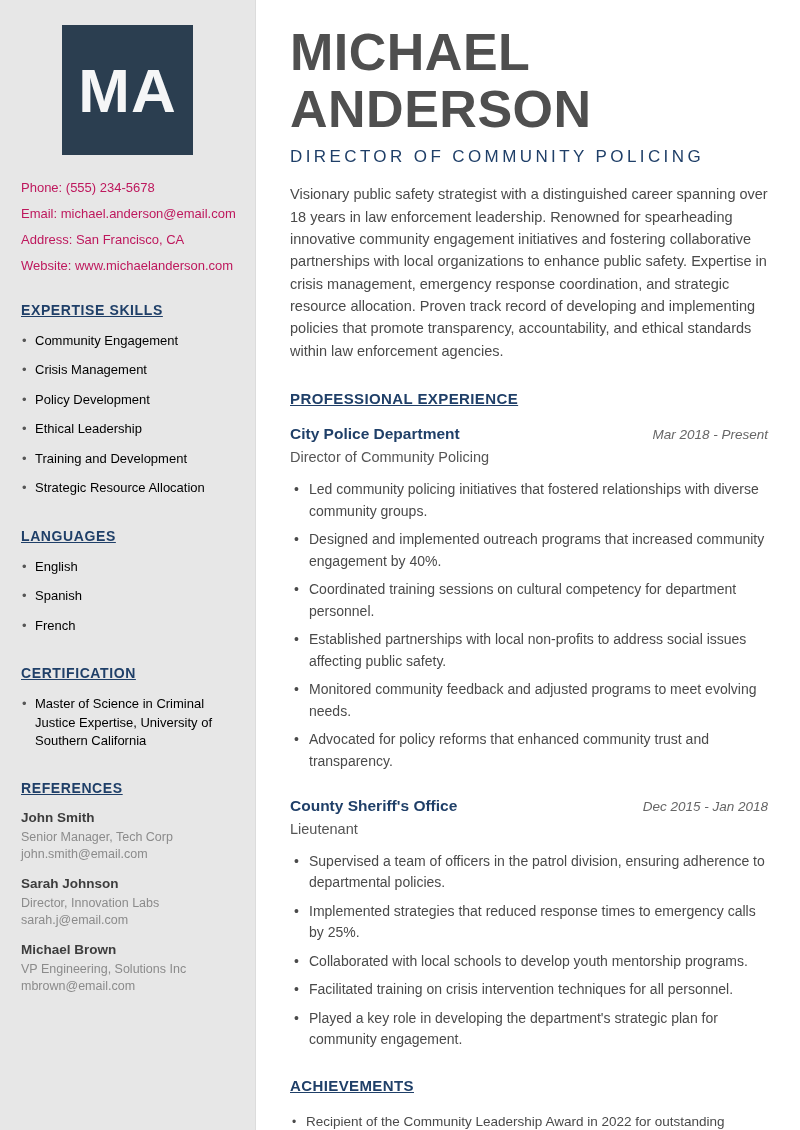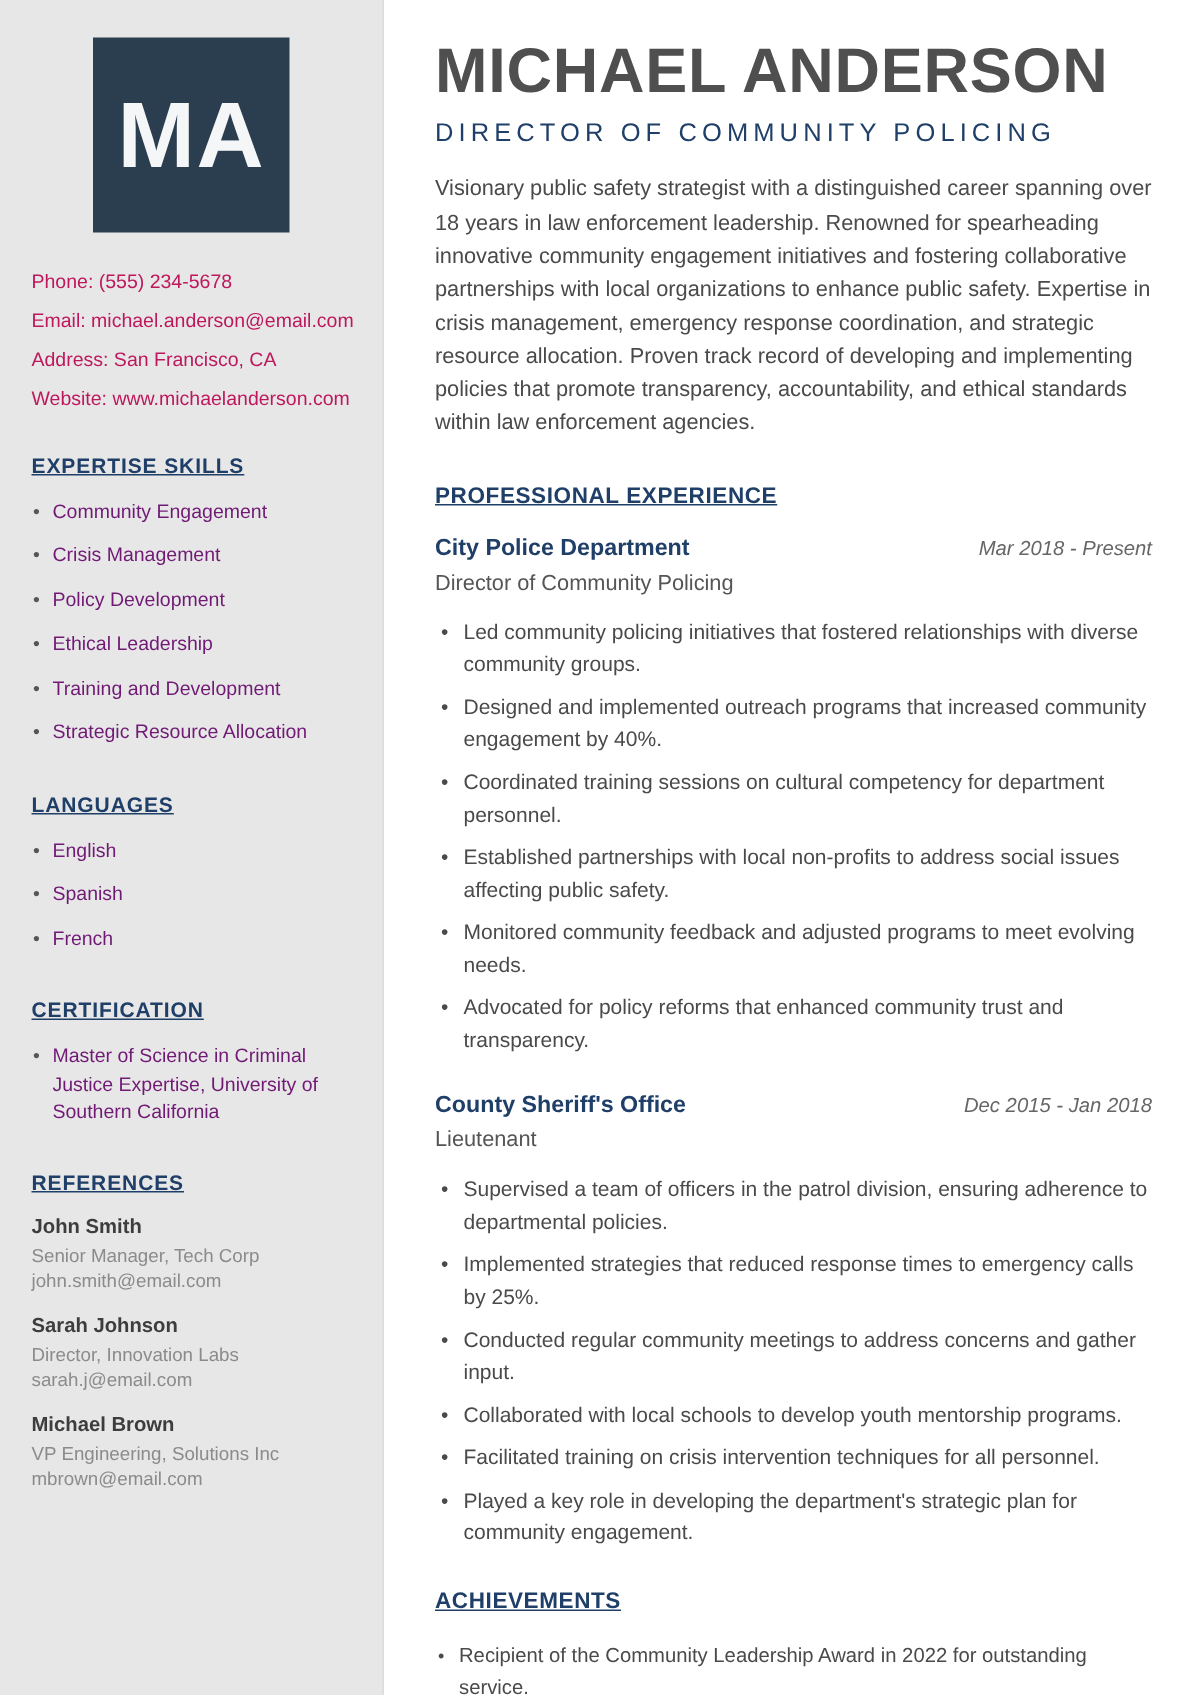--- a/index.html
+++ b/index.html
@@ -47,21 +47,21 @@
     font-size: 14px;
     font-weight: bold;
     text-decoration: underline;
     letter-spacing: 0.6px;
     margin-top: 30px;
     margin-bottom: 14px;
   }
   ul.side-list { list-style: none; }
   ul.side-list li {
     font-size: 13px;
-    color: #701a75;
+    color: #000000;
     padding-left: 14px;
     position: relative;
     margin-bottom: 11px;
     line-height: 1.42;
   }
   ul.side-list li::before {
     content: "•";
     position: absolute;
     left: 1px;
     color: #565656;
@@ -77,21 +77,21 @@
     font-size: 12.5px;
     color: #8b8b8b;
     line-height: 1.35;
   }
   
   .main {
     flex: 1;
     padding: 24px 32px 20px 34px;
   }
   .name {
-    font-size: 42px;
+    font-size: 52px;
     font-weight: bold;
     color: #4f4f4f;
     letter-spacing: 0.5px;
     line-height: 1.1;
   }
   .job-title {
     color: #1f3f68;
     font-size: 17px;
     letter-spacing: 3.4px;
     margin-top: 9px;
@@ -265,21 +265,20 @@
       <span class="company">County Sheriff's Office</span>
       <span class="dates">Dec 2015 - Jan 2018</span>
     </div>
     <div class="role">Lieutenant</div>
     <ul class="bullets">
 
         <li>Supervised a team of officers in the patrol division, ensuring adherence to departmental policies.</li>
 
         <li>Implemented strategies that reduced response times to emergency calls by 25%.</li>
 
-        <li>Conducted regular community meetings to address concerns and gather input.</li>
 
         <li>Collaborated with local schools to develop youth mentorship programs.</li>
 
         <li>Facilitated training on crisis intervention techniques for all personnel.</li>
 
         <li>Played a key role in developing the department's strategic plan for community engagement.</li>
       </ul>
   </section>
 
   <section class="achievements-block">

